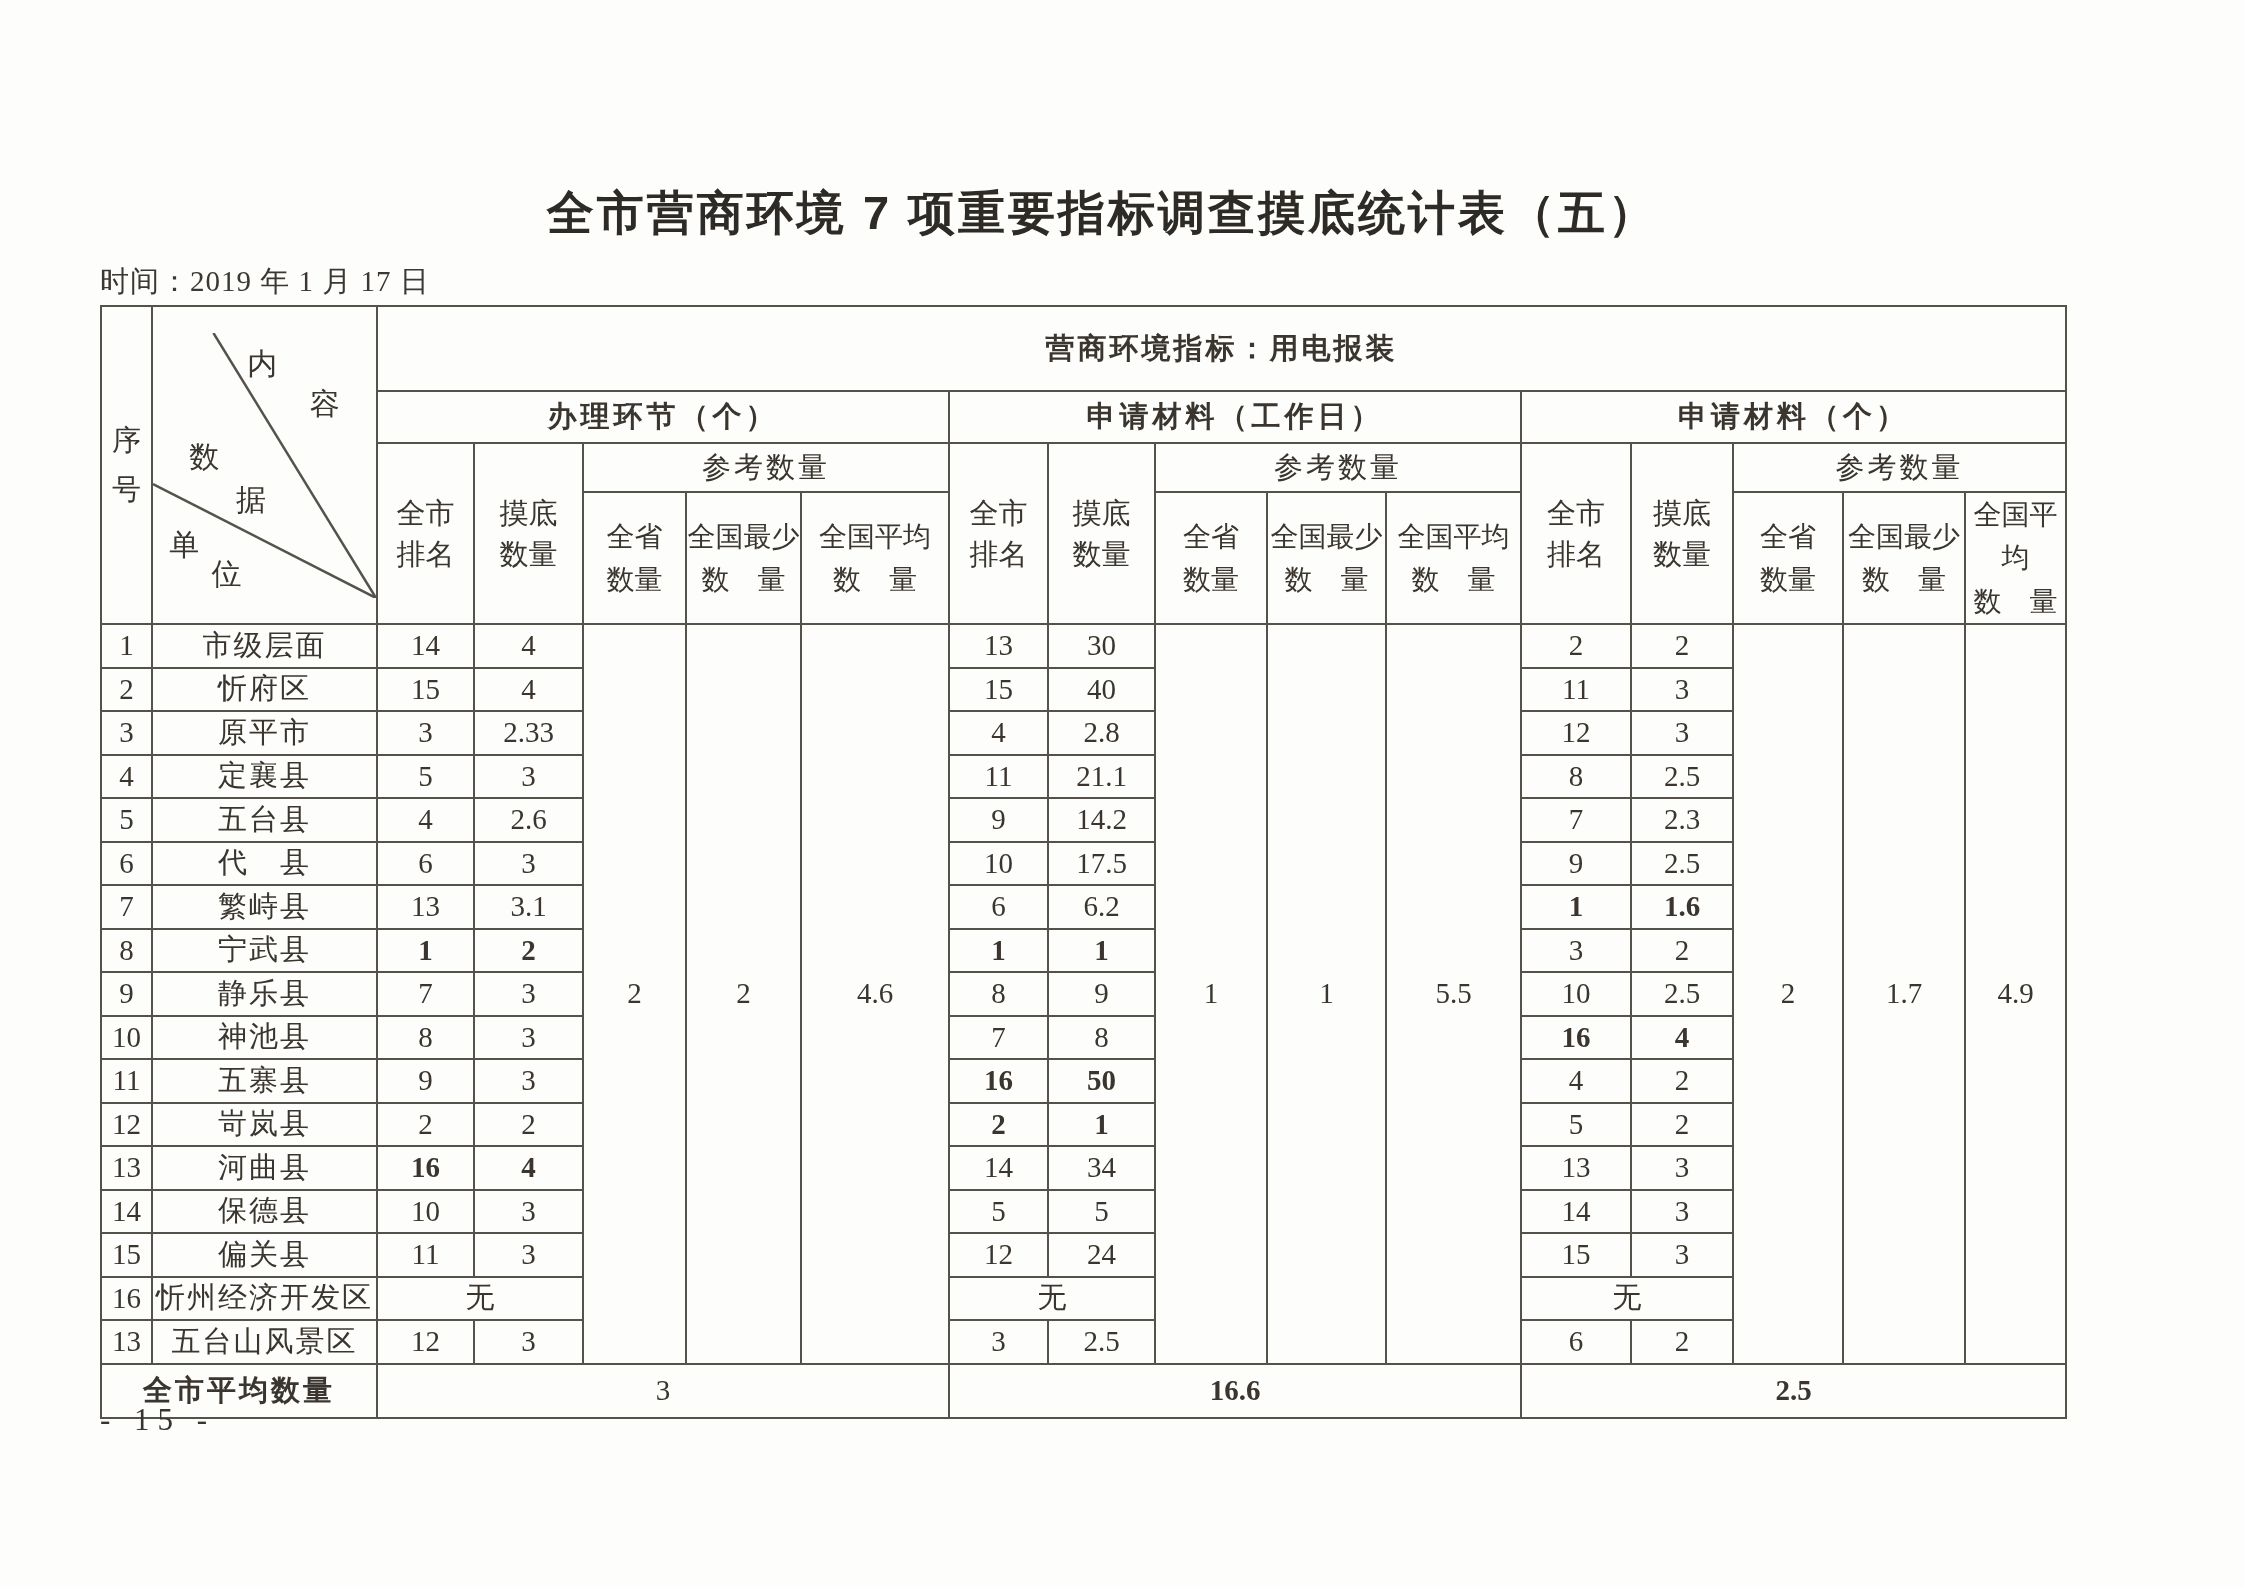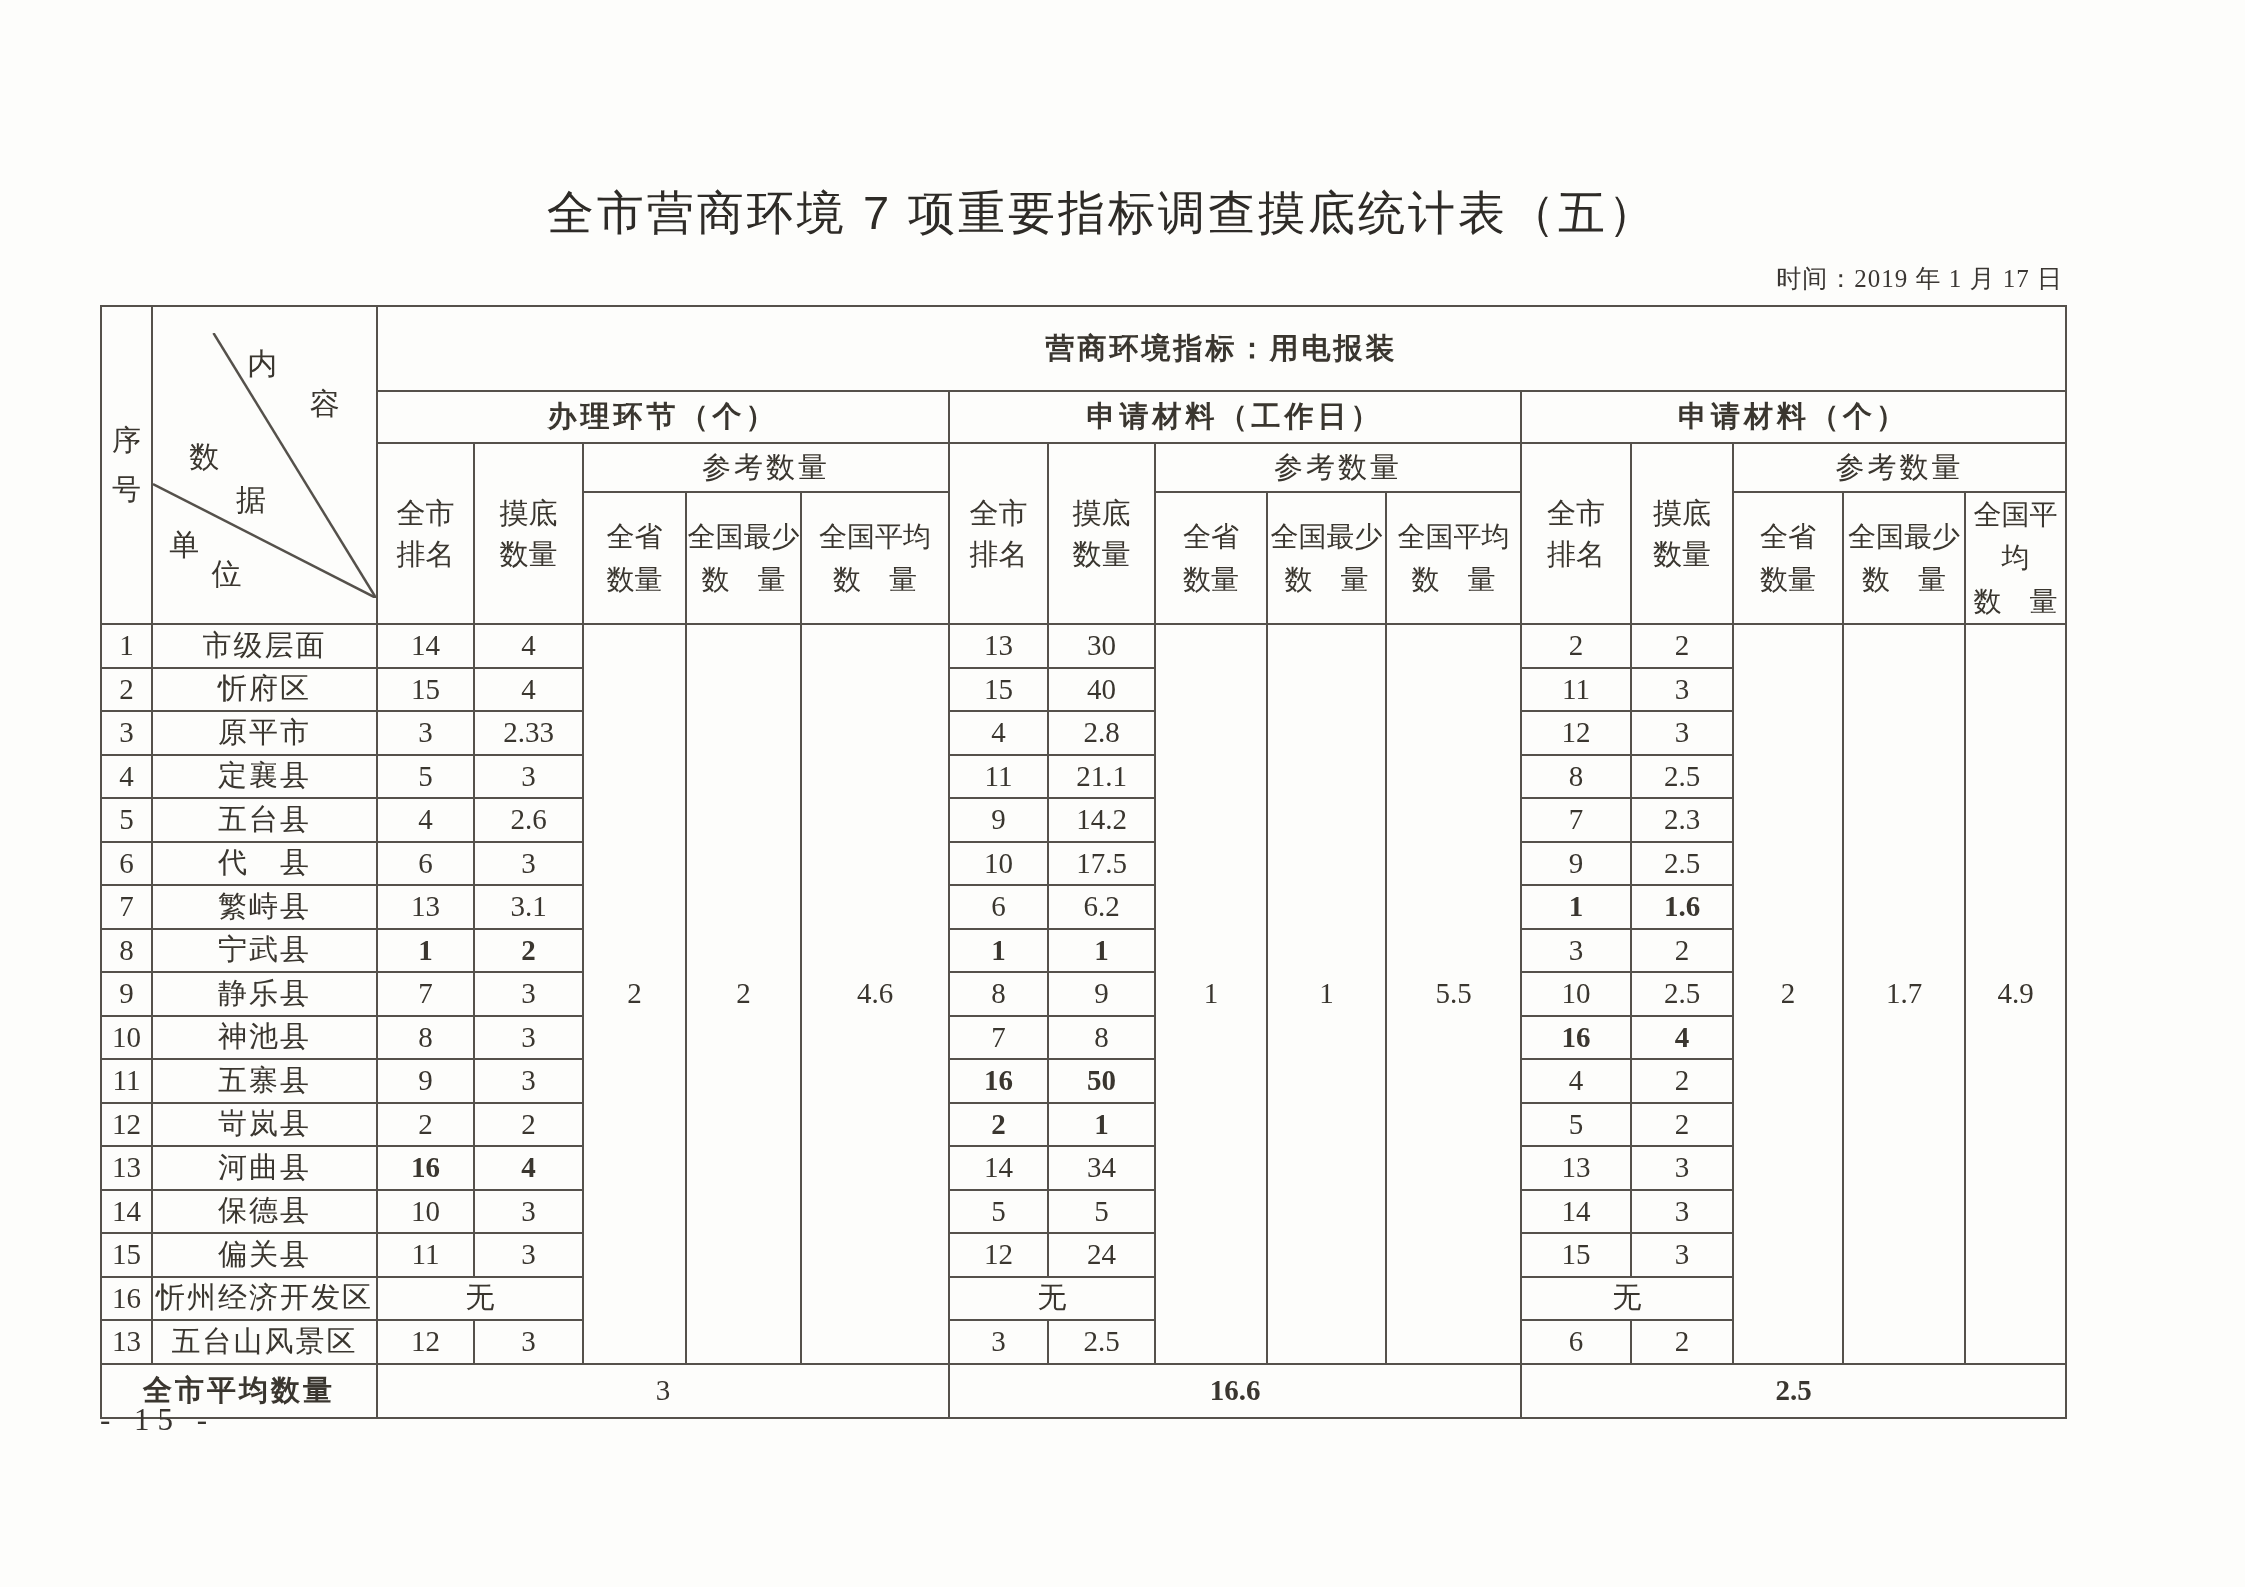--- a/index.html
+++ b/index.html
@@ -1,22 +1,22 @@
 <!DOCTYPE html>
 <html><head>
 <meta charset="utf-8">
 <style>
   html,body{margin:0;padding:0;background:#e8e8e6;}
   .page{position:relative;width:2245px;height:1587px;background:#fdfdfb;overflow:hidden;
         font-family:"Liberation Serif","DejaVu Serif",serif;color:#38342f;}
   .title{position:absolute;left:140px;top:182px;width:1925px;text-align:center;
-         font-family:"Liberation Sans","DejaVu Sans",sans-serif;font-weight:normal;
+         font-family:"Liberation Sans","DejaVu Sans",sans-serif;font-weight:bold;
          font-size:47px;letter-spacing:3px;color:#2e2b27;white-space:nowrap;}
-  .date{position:absolute;left:100px;top:262px;width:1963px;text-align:right;
-        font-size:25px;letter-spacing:1px;color:#3b3733;}
+  .date{position:absolute;left:100px;top:262px;width:1963px;
+        font-size:29px;letter-spacing:1px;color:#3b3733;}
   table.main{position:absolute;left:100px;top:305px;width:1965px;border-collapse:collapse;table-layout:fixed;}
   table.main td{border:2px solid #55514b;text-align:center;vertical-align:middle;
                 font-size:29px;padding:0;overflow:hidden;color:#3a362f;}
   tr.h1{height:85px;} tr.h2{height:52px;font-weight:bold;} tr.h3{height:49px;} tr.h4{height:79px;}
   tr.dr{height:43.5px;} tr.fr{height:54px;}
   td.mainhdr{font-family:"Liberation Sans","DejaVu Sans",sans-serif;font-weight:bold;
              font-size:34px;letter-spacing:3px;color:#302d28;}
   td.sect{font-size:30px;letter-spacing:4px;}
   td.refhdr{font-size:29px;letter-spacing:3px;}
   .wrap2{width:64px;margin:0 auto;word-break:break-all;line-height:1.4;font-size:29px;}

